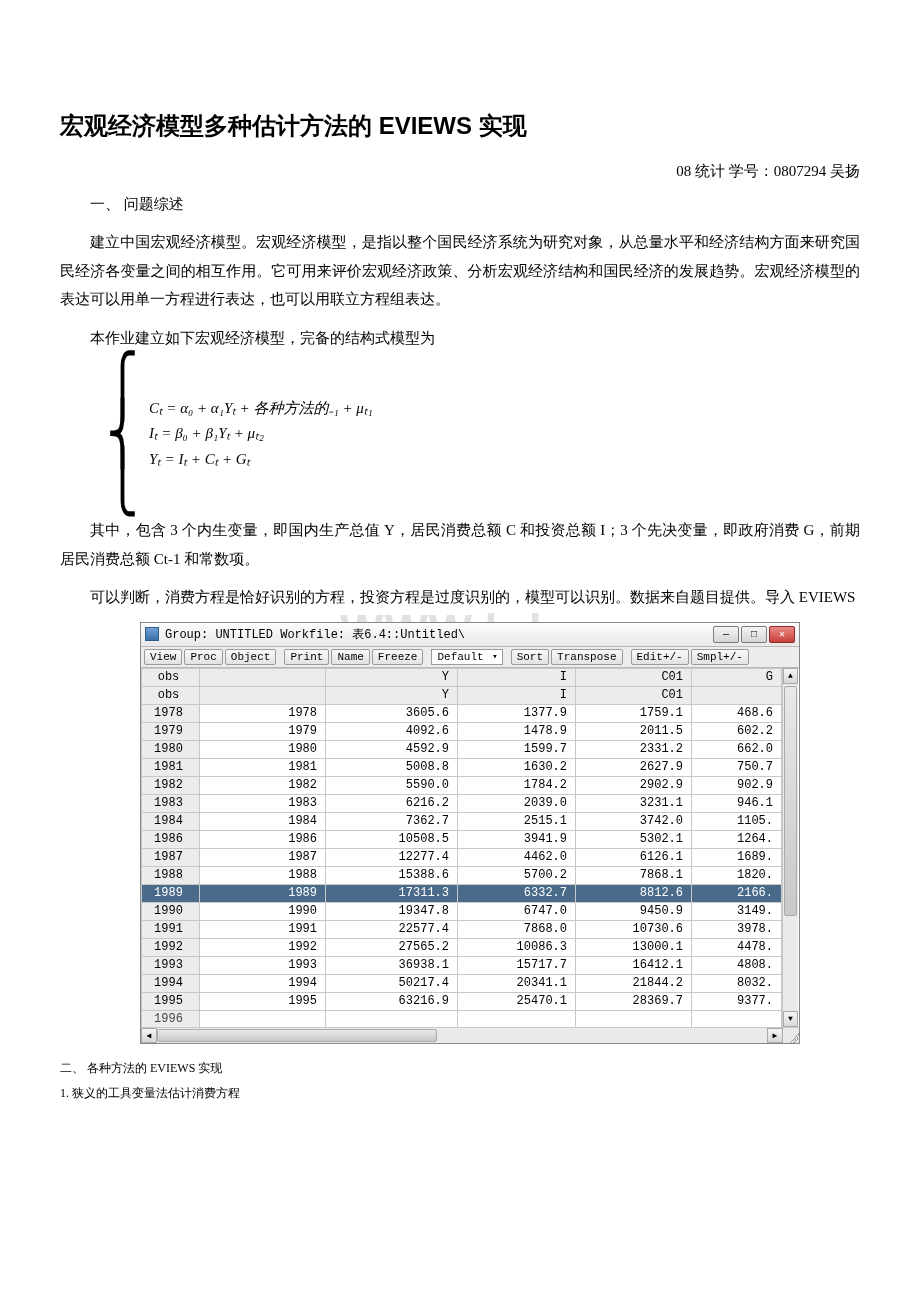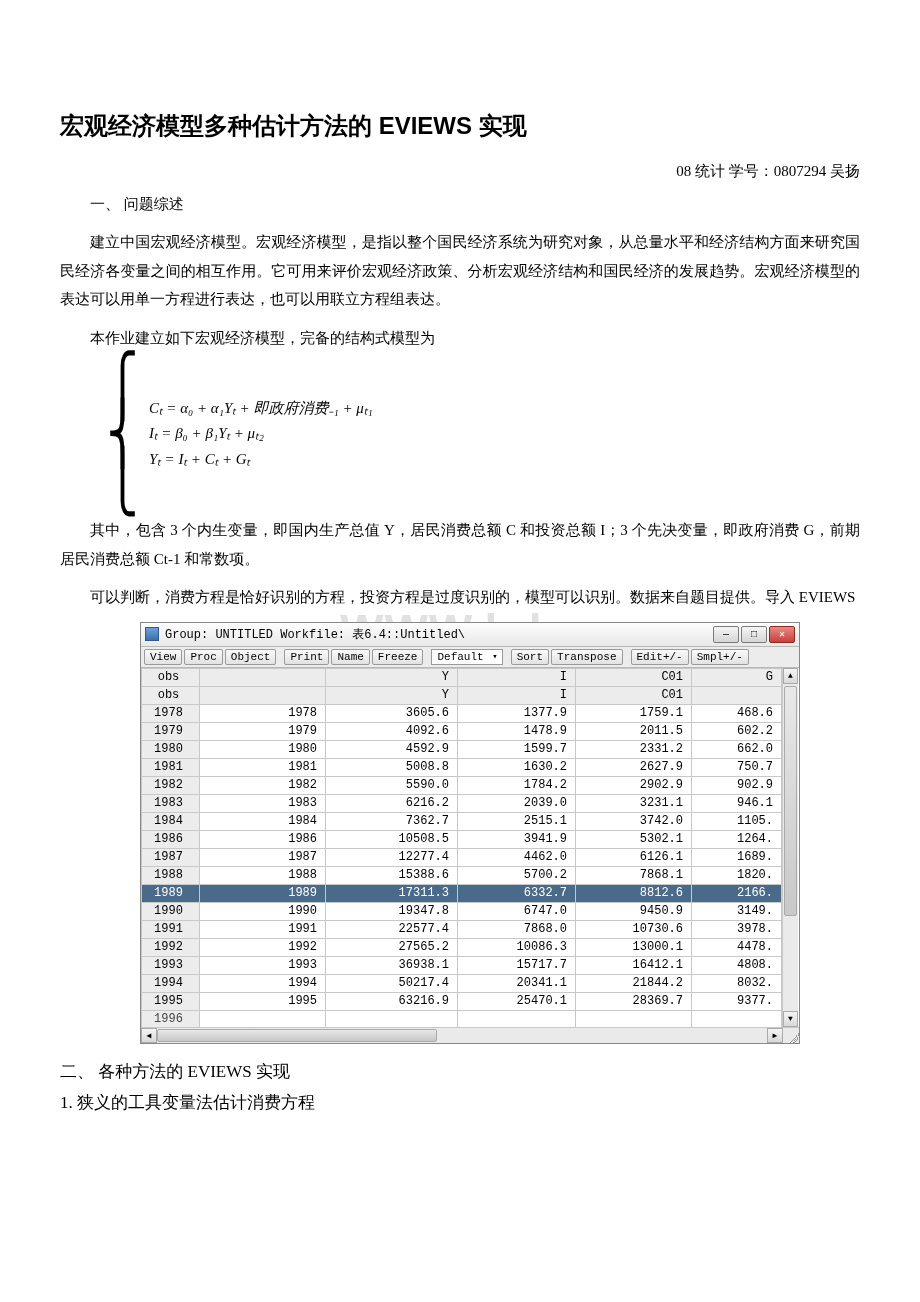--- a/index.html
+++ b/index.html
@@ -269,41 +269,41 @@
     .col-d { width: 116px; }
     .col-e { width: 90px; }
     .partial-row td {
       border-bottom: none;
       color: #444;
       height: 14px;
       vertical-align: top;
       overflow: hidden;
     }
     .sec2 {
-      font-size: 17px;
+      font-size: 12px;
       margin: 8px 0 6px 0;
     }
   </style>
 </head>
 <body>
 
 <h1 class="title">宏观经济模型多种估计方法的 EVIEWS 实现</h1>
 
 <div class="byline">08 统计  学号：0807294   吴扬</div>
 
 <div class="section-head">一、 问题综述</div>
 
 <p class="para">建立中国宏观经济模型。宏观经济模型，是指以整个国民经济系统为研究对象，从总量水平和经济结构方面来研究国民经济各变量之间的相互作用。它可用来评价宏观经济政策、分析宏观经济结构和国民经济的发展趋势。宏观经济模型的表达可以用单一方程进行表达，也可以用联立方程组表达。</p>
 
 <p class="para">本作业建立如下宏观经济模型，完备的结构式模型为</p>
 
 <div class="formula-block">
   <div class="formula-brace">⎧<br>⎨<br>⎩</div>
   <div class="formula-lines">
-    <div>Cₜ = α₀ + α₁Yₜ + 即政府消费₋₁ + μₜ₁</div>
+    <div>Cₜ = α₀ + α₁Yₜ + 各种方法的₋₁ + μₜ₁</div>
     <div>Iₜ = β₀ + β₁Yₜ + μₜ₂</div>
     <div>Yₜ = Iₜ + Cₜ + Gₜ</div>
   </div>
 </div>
 
 <p class="para">其中，包含 3 个内生变量，即国内生产总值 Y，居民消费总额 C 和投资总额 I；3 个先决变量，即政府消费 G，前期居民消费总额 Ct-1 和常数项。</p>
 
 <div style="position: relative;">
   <p class="para-noindent" style="text-indent:30px">可以判断，消费方程是恰好识别的方程，投资方程是过度识别的，模型可以识别。数据来自题目提供。导入 EVIEWS</p>
   <div class="watermark" style="top: 6px; left: 280px;">WWW.bdocx.com</div>

